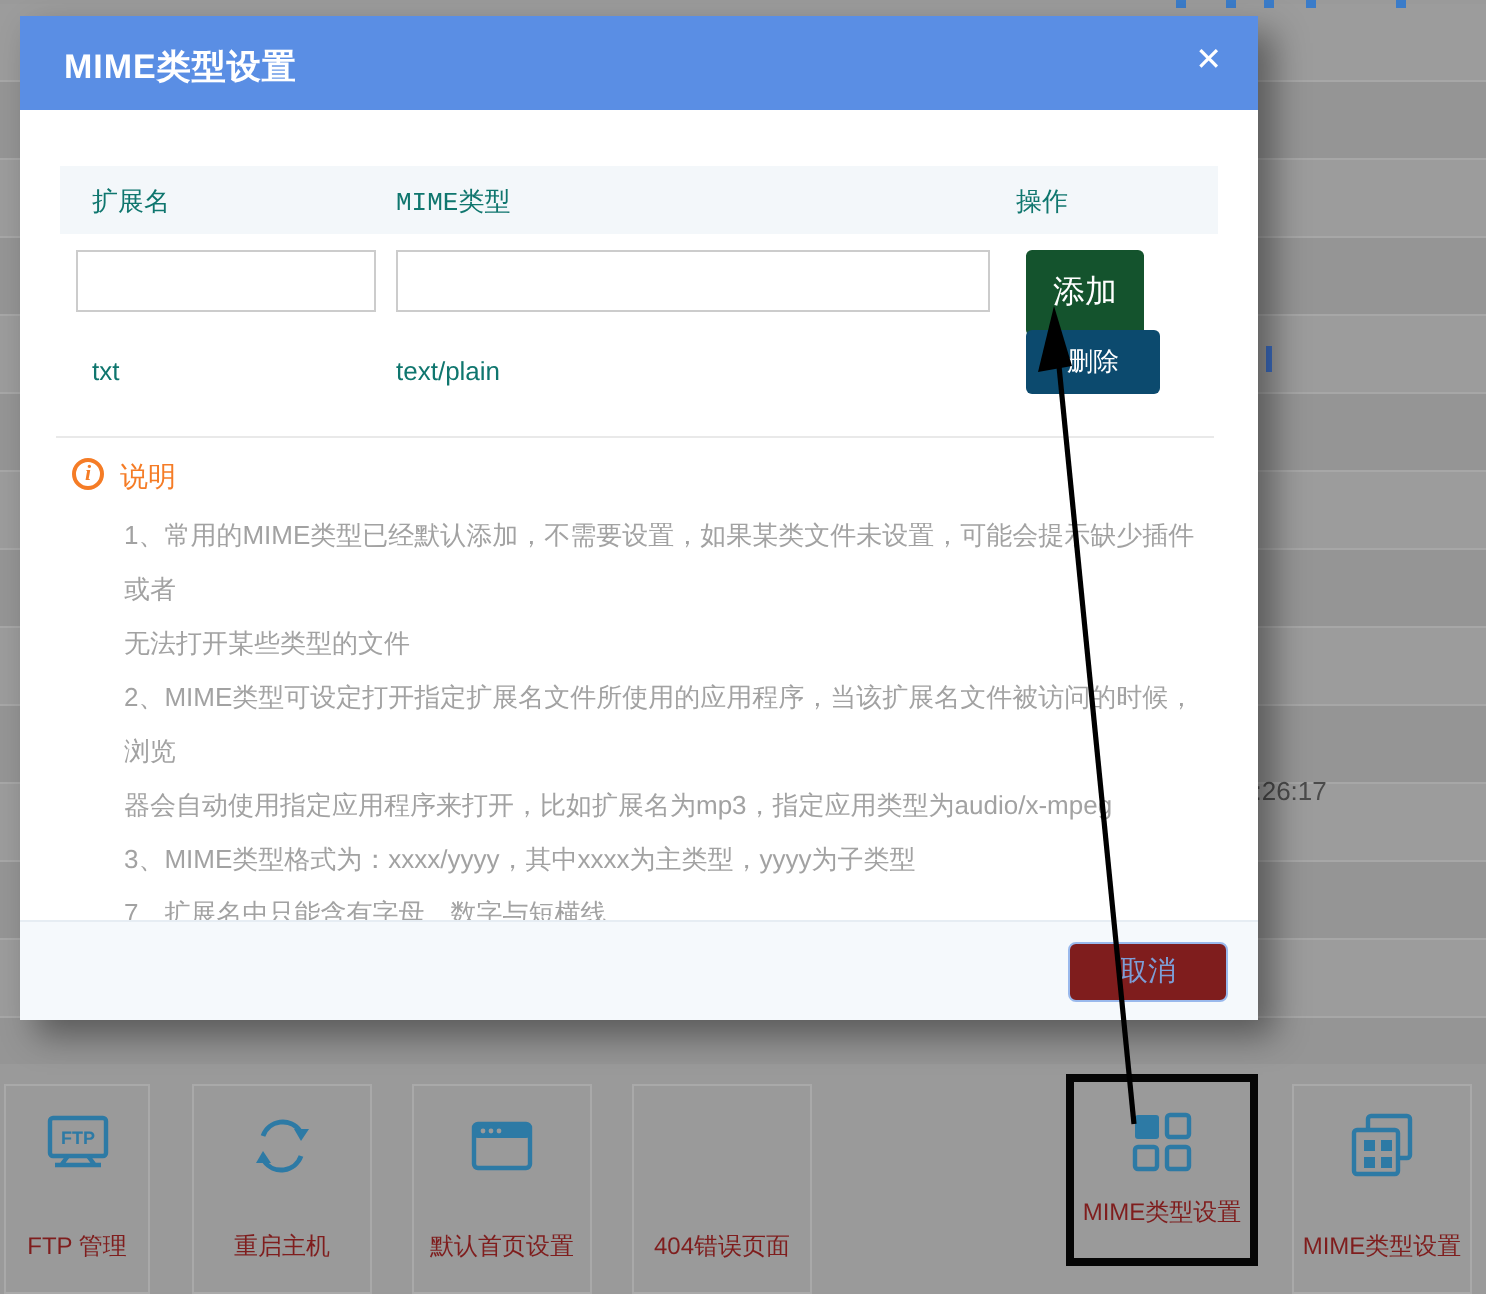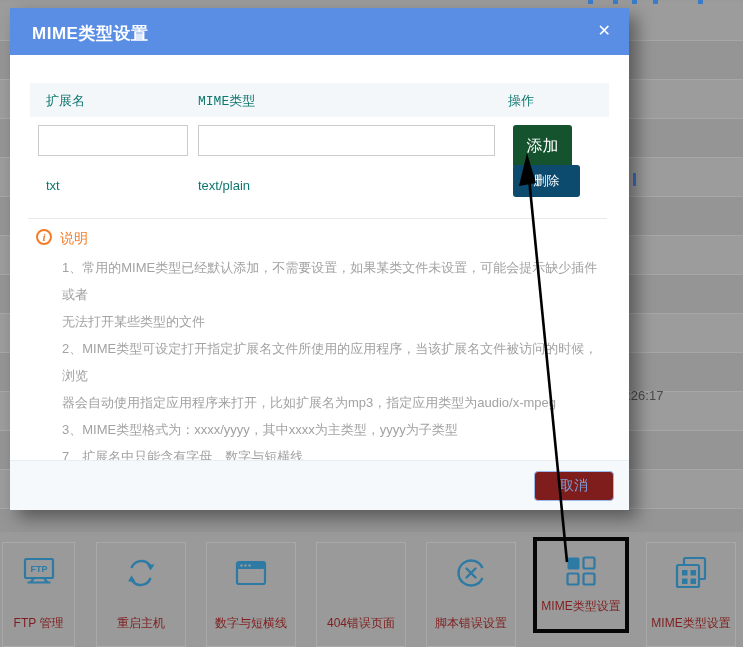--- a/index.html
+++ b/index.html
@@ -166,36 +166,27 @@
   <div class="card" style="left:206px">
     <div class="icon-wrap">
       <svg class="icon-svg" width="36" height="36" viewBox="0 0 36 36">
         <rect class="icon-stroke" x="4" y="7" width="28" height="22" rx="2" stroke-width="2.2"></rect>
         <rect class="icon-fill" x="4" y="7" width="28" height="7" rx="2"></rect>
         <circle cx="8.5" cy="10.5" r="1.2" fill="#9a9a9a"></circle>
         <circle cx="12.5" cy="10.5" r="1.2" fill="#9a9a9a"></circle>
         <circle cx="16.5" cy="10.5" r="1.2" fill="#9a9a9a"></circle>
       </svg>
     </div>
-    <div class="card-label">数字与短横线</div>
+    <div class="card-label">默认首页设置</div>
   </div>
 
   <div class="card" style="left:316px">
     <div class="card-label">404错误页面</div>
   </div>
 
-  <div class="card" style="left:426px">
-    <div class="icon-wrap">
-      <svg class="icon-svg" width="36" height="36" viewBox="0 0 36 36">
-        <path class="icon-stroke" d="M29.5 23 A 12.5 12.5 0 1 1 29.5 13" stroke-width="2.4"></path>
-        <path class="icon-stroke" d="M13.5 13.5 L22.5 22.5 M22.5 13.5 L13.5 22.5" stroke-width="2.4" stroke-linecap="round"></path>
-      </svg>
-    </div>
-    <div class="card-label">脚本错误设置</div>
-  </div>
 
   <div class="card highlight" style="left:533px">
     <div class="icon-wrap">
       <svg class="icon-svg" width="36" height="36" viewBox="0 0 36 36">
         <rect class="icon-fill" x="4.5" y="4.5" width="12" height="12" rx="1.5"></rect>
         <rect class="icon-stroke" x="20.5" y="4.5" width="11" height="11" rx="1.5" stroke-width="2.2"></rect>
         <rect class="icon-stroke" x="4.5" y="20.5" width="11" height="11" rx="1.5" stroke-width="2.2"></rect>
         <rect class="icon-stroke" x="20.5" y="20.5" width="11" height="11" rx="1.5" stroke-width="2.2"></rect>
       </svg>
     </div>

